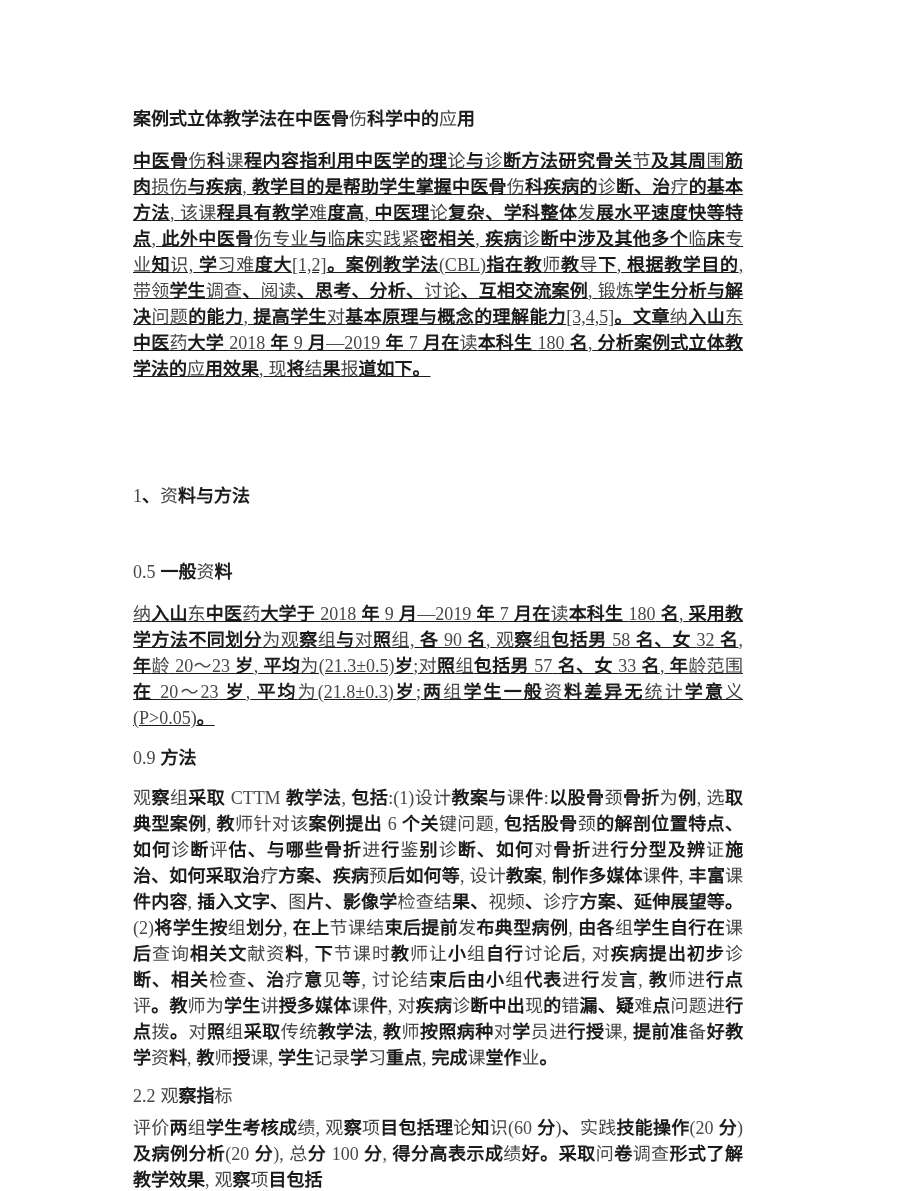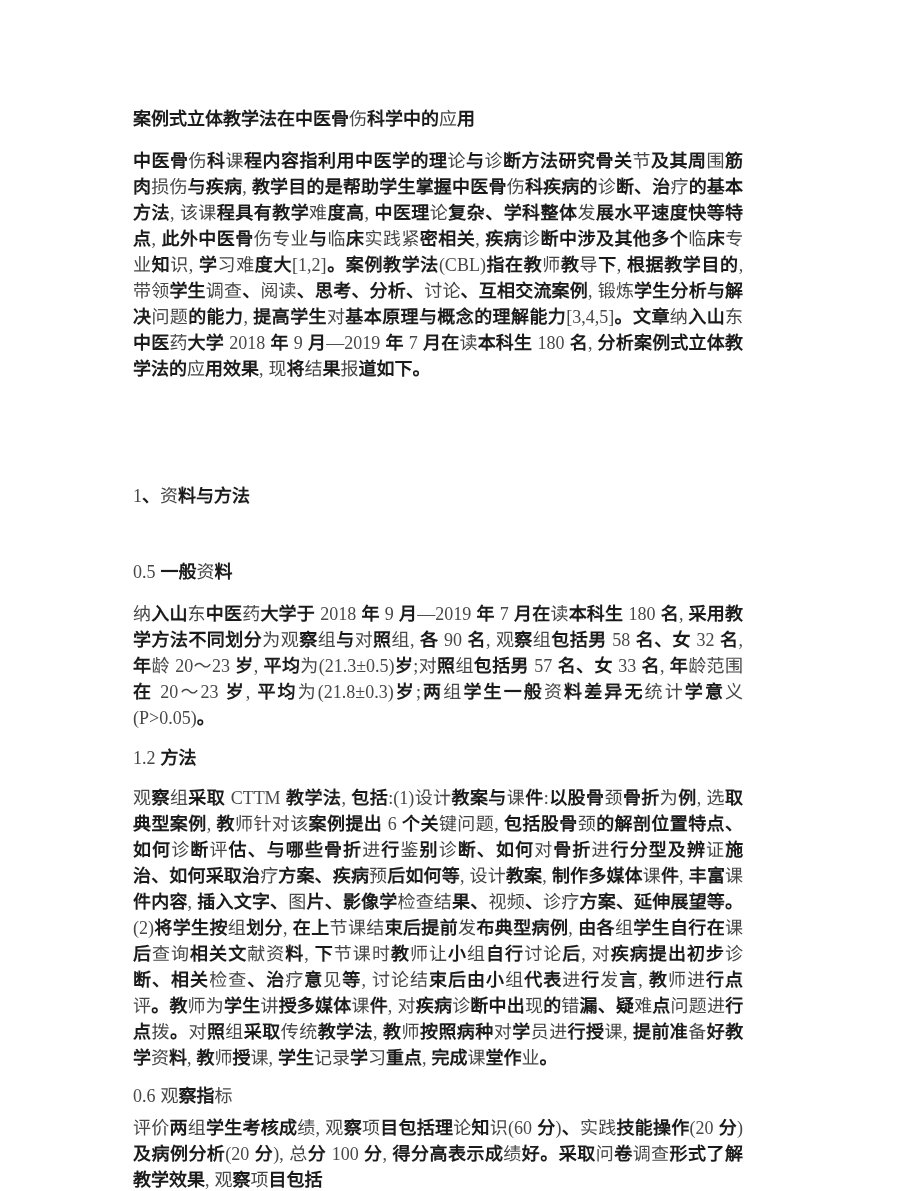--- a/index.html
+++ b/index.html
@@ -31,21 +31,21 @@
   }
   .body-para {
     text-align: justify;
   }
   
   .lt {
     font-family: "Liberation Serif", serif;
     font-weight: 400;
     color: var(--light-ink, #474747);
   }
-  .mt16 { margin-top: 16px; }
+  .mt16 { margin-top: 16px; text-decoration: underline; }
   .mt87 { margin-top: 101px; }
   .mt50 { margin-top: 50px; }
   .mt14 { margin-top: 14px; }
   .mt12 { margin-top: 12px; }
   .mt11 { margin-top: 6px; }
 </style>
 </head>
 <body>
 
 <div class="page">
@@ -53,21 +53,21 @@
   <div class="cn doc-title">案例式立体教学法在中医骨<span class="lt">伤</span>科学中的<span class="lt">应</span>用</div>
 
   <p class="cn body-para mt16">中医骨<span class="lt">伤</span>科<span class="lt">课</span>程内容指利用中医学的理<span class="lt">论</span>与<span class="lt">诊</span>断方法研究骨关<span class="lt">节</span>及其周<span class="lt">围</span>筋肉<span class="lt">损伤</span>与疾病<span class="lt">,</span> 教学目的是帮助学生掌握中医骨<span class="lt">伤</span>科疾病的<span class="lt">诊</span>断、治<span class="lt">疗</span>的基本方法<span class="lt">,</span> <span class="lt">该课</span>程具有教学<span class="lt">难</span>度高<span class="lt">,</span> 中医理<span class="lt">论</span>复杂、学科整体<span class="lt">发</span>展水平速度快等特点<span class="lt">,</span> 此外中医骨<span class="lt">伤专业</span>与<span class="lt">临</span>床<span class="lt">实践紧</span>密相关<span class="lt">,</span> 疾病<span class="lt">诊</span>断中涉及其他多个<span class="lt">临</span>床<span class="lt">专业</span>知<span class="lt">识,</span> 学<span class="lt">习难</span>度大<span class="lt">[1,2]</span>。案例教学法<span class="lt">(CBL)</span>指在教<span class="lt">师</span>教<span class="lt">导</span>下<span class="lt">,</span> 根据教学目的<span class="lt">,</span> <span class="lt">带领</span>学生<span class="lt">调查</span>、<span class="lt">阅读</span>、思考、分析、<span class="lt">讨论</span>、互相交流案例<span class="lt">,</span> <span class="lt">锻炼</span>学生分析与解决<span class="lt">问题</span>的能力<span class="lt">,</span> 提高学生<span class="lt">对</span>基本原理与概念的理解能力<span class="lt">[3,4,5]</span>。文章<span class="lt">纳</span>入山<span class="lt">东</span>中医<span class="lt">药</span>大学 <span class="lt">2018</span> 年 <span class="lt">9</span> 月<span class="lt">—2019</span> 年 <span class="lt">7</span> 月在<span class="lt">读</span>本科生 <span class="lt">180</span> 名<span class="lt">,</span> 分析案例式立体教学法的<span class="lt">应</span>用效果<span class="lt">,</span> <span class="lt">现</span>将<span class="lt">结</span>果<span class="lt">报</span>道如下。</p>
 
   <div class="cn mt87"><span class="lt">1</span>、<span class="lt">资</span>料与方法</div>
 
   <div class="cn mt50"><span class="lt">0.5</span> 一般<span class="lt">资</span>料</div>
 
   <p class="cn body-para mt16"><span class="lt">纳</span>入山<span class="lt">东</span>中医<span class="lt">药</span>大学于 <span class="lt">2018</span> 年 <span class="lt">9</span> 月<span class="lt">—2019</span> 年 <span class="lt">7</span> 月在<span class="lt">读</span>本科生 <span class="lt">180</span> 名<span class="lt">,</span> 采用教学方法不同划分<span class="lt">为观</span>察<span class="lt">组</span>与<span class="lt">对</span>照<span class="lt">组,</span> 各 <span class="lt">90</span> 名<span class="lt">,</span> <span class="lt">观</span>察<span class="lt">组</span>包括男 <span class="lt">58</span> 名、女 <span class="lt">32</span> 名<span class="lt">,</span> 年<span class="lt">龄</span> <span class="lt">20～23</span> 岁<span class="lt">,</span> 平均<span class="lt">为(21.3±0.5)</span>岁<span class="lt">;对</span>照<span class="lt">组</span>包括男 <span class="lt">57</span> 名、女 <span class="lt">33</span> 名<span class="lt">,</span> 年<span class="lt">龄范围</span>在 <span class="lt">20～23</span> 岁<span class="lt">,</span> 平均<span class="lt">为(21.8±0.3)</span>岁<span class="lt">;</span>两<span class="lt">组</span>学生一般<span class="lt">资</span>料差异无<span class="lt">统计</span>学意<span class="lt">义(P&gt;0.05)</span>。</p>
 
-  <div class="cn mt14"><span class="lt">1.2</span> 方法</div>
+  <div class="cn mt14"><span class="lt">0.9</span> 方法</div>
 
   <p class="cn body-para mt14"><span class="lt">观</span>察<span class="lt">组</span>采取 <span class="lt">CTTM</span> 教学法<span class="lt">,</span> 包括<span class="lt">:(1)设计</span>教案与<span class="lt">课</span>件<span class="lt">:</span>以股骨<span class="lt">颈</span>骨折<span class="lt">为</span>例<span class="lt">,</span> <span class="lt">选</span>取典型案例<span class="lt">,</span> 教<span class="lt">师针对该</span>案例提出 <span class="lt">6</span> 个关<span class="lt">键问题,</span> 包括股骨<span class="lt">颈</span>的解剖位置特点、如何<span class="lt">诊</span>断<span class="lt">评</span>估、与哪些骨折<span class="lt">进</span>行<span class="lt">鉴</span>别<span class="lt">诊</span>断、如何<span class="lt">对</span>骨折<span class="lt">进</span>行分型及辨<span class="lt">证</span>施治、如何采取治<span class="lt">疗</span>方案、疾病<span class="lt">预</span>后如何等<span class="lt">,</span> <span class="lt">设计</span>教案<span class="lt">,</span> 制作多媒体<span class="lt">课</span>件<span class="lt">,</span> 丰富<span class="lt">课</span>件内容<span class="lt">,</span> 插入文字、<span class="lt">图</span>片、影像学<span class="lt">检查结</span>果、<span class="lt">视频</span>、<span class="lt">诊疗</span>方案、延伸展望等。<span class="lt">(2)</span>将学生按<span class="lt">组</span>划分<span class="lt">,</span> 在上<span class="lt">节课结</span>束后提前<span class="lt">发</span>布典型病例<span class="lt">,</span> 由各<span class="lt">组</span>学生自行在<span class="lt">课</span>后<span class="lt">查询</span>相关文<span class="lt">献资</span>料<span class="lt">,</span> 下<span class="lt">节课时</span>教<span class="lt">师让</span>小<span class="lt">组</span>自行<span class="lt">讨论</span>后<span class="lt">,</span> <span class="lt">对</span>疾病提出初步<span class="lt">诊</span>断、相关<span class="lt">检查</span>、治<span class="lt">疗</span>意<span class="lt">见</span>等<span class="lt">,</span> <span class="lt">讨论结</span>束后由小<span class="lt">组</span>代表<span class="lt">进</span>行<span class="lt">发</span>言<span class="lt">,</span> 教<span class="lt">师进</span>行点<span class="lt">评</span>。教<span class="lt">师为</span>学生<span class="lt">讲</span>授多媒体<span class="lt">课</span>件<span class="lt">,</span> <span class="lt">对</span>疾病<span class="lt">诊</span>断中出<span class="lt">现</span>的<span class="lt">错</span>漏、疑<span class="lt">难</span>点<span class="lt">问题进</span>行点<span class="lt">拨</span>。<span class="lt">对</span>照<span class="lt">组</span>采取<span class="lt">传统</span>教学法<span class="lt">,</span> 教<span class="lt">师</span>按照病种<span class="lt">对</span>学<span class="lt">员进</span>行授<span class="lt">课,</span> 提前准<span class="lt">备</span>好教学<span class="lt">资</span>料<span class="lt">,</span> 教<span class="lt">师</span>授<span class="lt">课,</span> 学生<span class="lt">记录</span>学<span class="lt">习</span>重点<span class="lt">,</span> 完成<span class="lt">课</span>堂作<span class="lt">业</span>。</p>
 
-  <div class="cn mt12"><span class="lt">0.6</span> <span class="lt">观</span>察指<span class="lt">标</span></div>
+  <div class="cn mt12"><span class="lt">2.2</span> <span class="lt">观</span>察指<span class="lt">标</span></div>
 
   <p class="cn body-para mt11"><span class="lt">评价</span>两<span class="lt">组</span>学生考核成<span class="lt">绩,</span> <span class="lt">观</span>察<span class="lt">项</span>目包括理<span class="lt">论</span>知<span class="lt">识(60</span> 分<span class="lt">)</span>、<span class="lt">实践</span>技能操作<span class="lt">(20</span> 分<span class="lt">)</span>及病例分析<span class="lt">(20</span> 分<span class="lt">),</span> <span class="lt">总</span>分 <span class="lt">100</span> 分<span class="lt">,</span> 得分高表示成<span class="lt">绩</span>好。采取<span class="lt">问</span>卷<span class="lt">调查</span>形式了解教学效果<span class="lt">,</span> <span class="lt">观</span>察<span class="lt">项</span>目包括</p>
 
 </div>
 
 </body></html>

